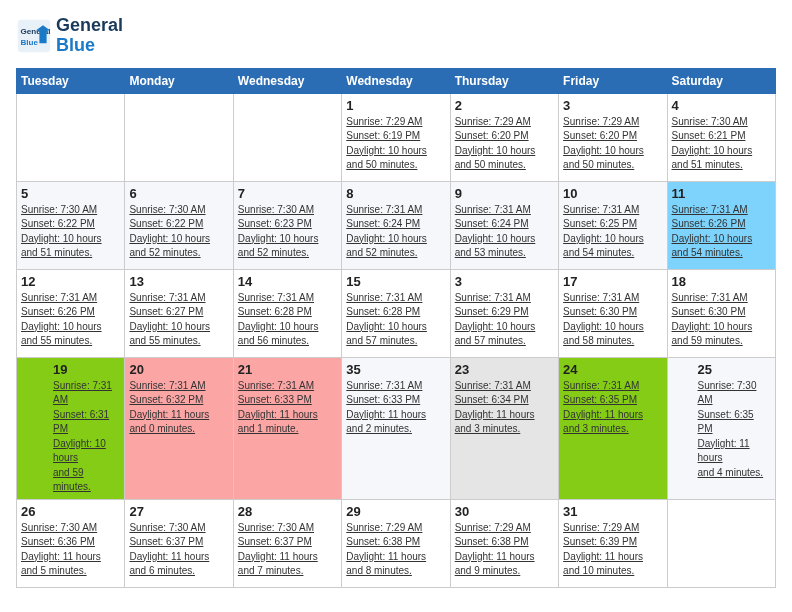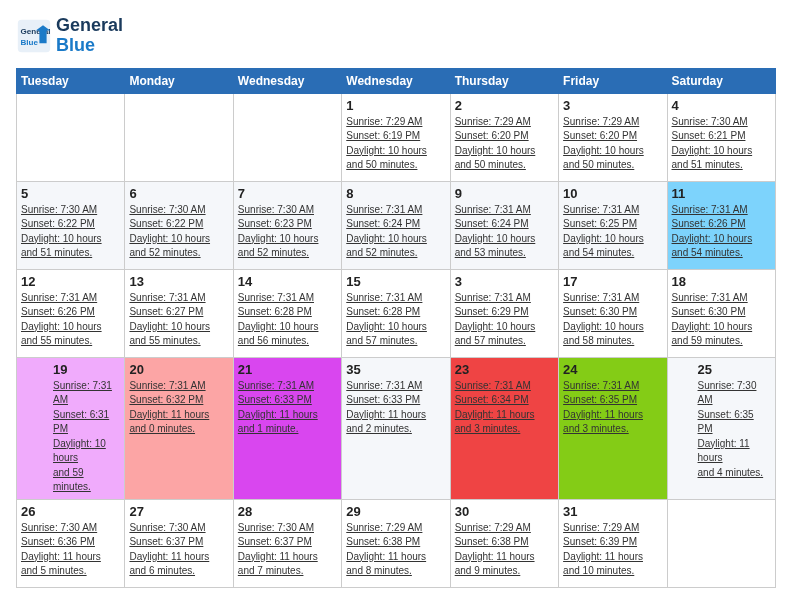--- a/index.html
+++ b/index.html
@@ -246,49 +246,49 @@
         </td>
         <td>
           <span class="day-number">18</span>
           <div class="day-info" style="white-space: pre-line;">Sunrise: 7:31 AM
 Sunset: 6:30 PM
 Daylight: 10 hours
 and 59 minutes.</div>
         </td>
       </tr>
       <tr>
-        <td style="background: #f0abfc; padding-left: 36px;">
+        <td style="background: #84cc16; padding-left: 36px;">
           <span class="day-number">19</span>
           <div class="day-info" style="white-space: pre-line;">Sunrise: 7:31 AM
 Sunset: 6:31 PM
 Daylight: 10 hours
 and 59 minutes.</div>
         </td>
         <td style="background: #fca5a5;">
           <span class="day-number">20</span>
           <div class="day-info" style="white-space: pre-line;">Sunrise: 7:31 AM
 Sunset: 6:32 PM
 Daylight: 11 hours
 and 0 minutes.</div>
         </td>
-        <td style="background: #d946ef;">
+        <td style="background: #fca5a5;">
           <span class="day-number">21</span>
           <div class="day-info" style="white-space: pre-line;">Sunrise: 7:31 AM
 Sunset: 6:33 PM
 Daylight: 11 hours
 and 1 minute.</div>
         </td>
         <td style="background: rgb(245, 247, 250);">
           <span class="day-number">35</span>
           <div class="day-info" style="white-space: pre-line;">Sunrise: 7:31 AM
 Sunset: 6:33 PM
 Daylight: 11 hours
 and 2 minutes.</div>
         </td>
-        <td style="background: #ef4444;">
+        <td style="background: #e5e5e5;">
           <span class="day-number">23</span>
           <div class="day-info" style="white-space: pre-line;">Sunrise: 7:31 AM
 Sunset: 6:34 PM
 Daylight: 11 hours
 and 3 minutes.</div>
         </td>
         <td style="background: #84cc16;">
           <span class="day-number">24</span>
           <div class="day-info" style="white-space: pre-line;">Sunrise: 7:31 AM
 Sunset: 6:35 PM

